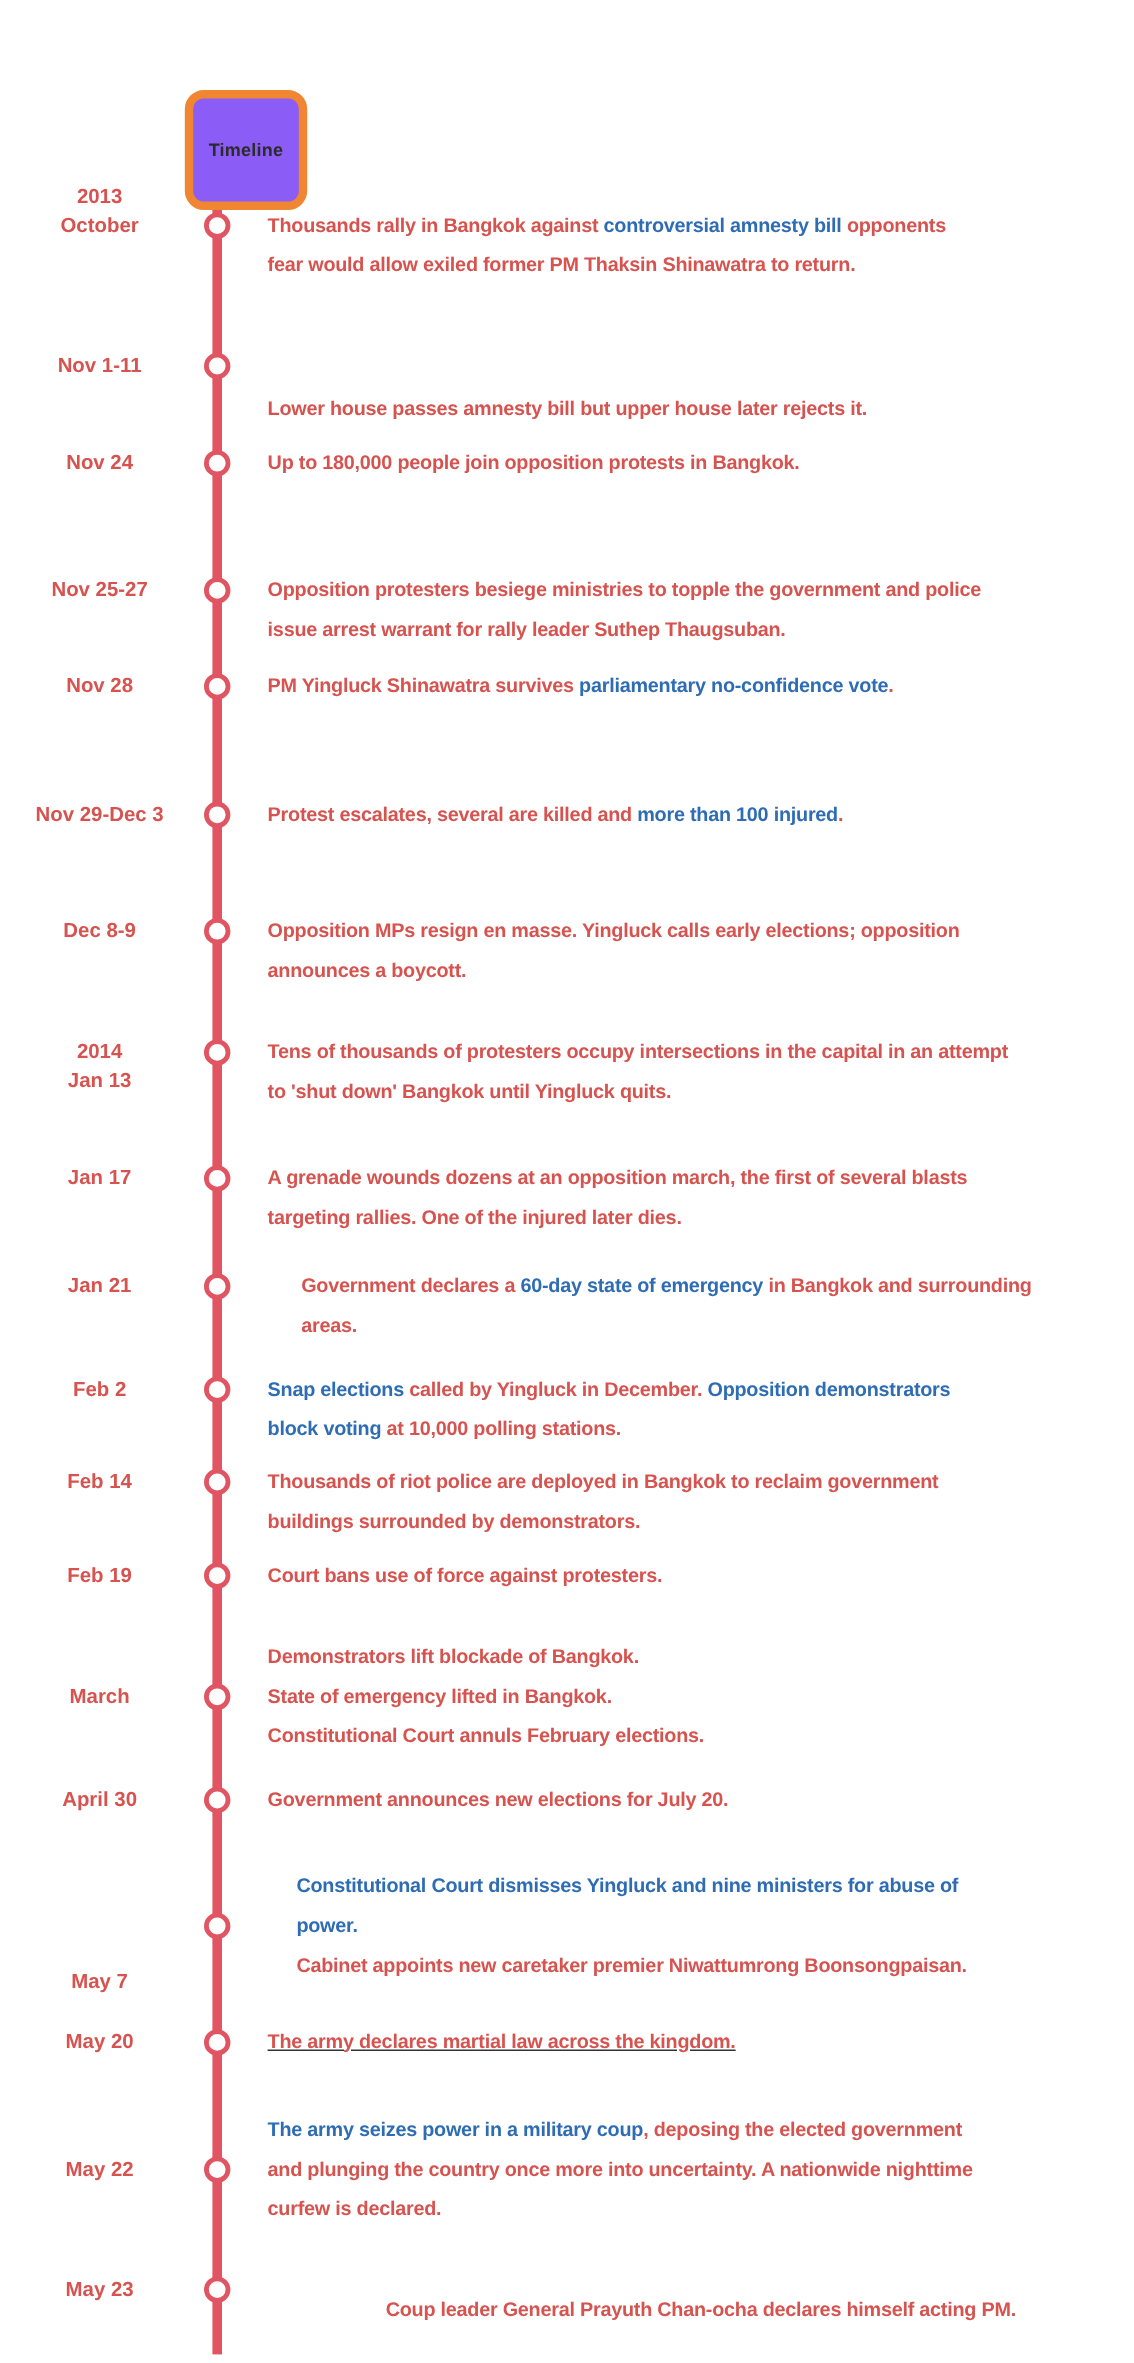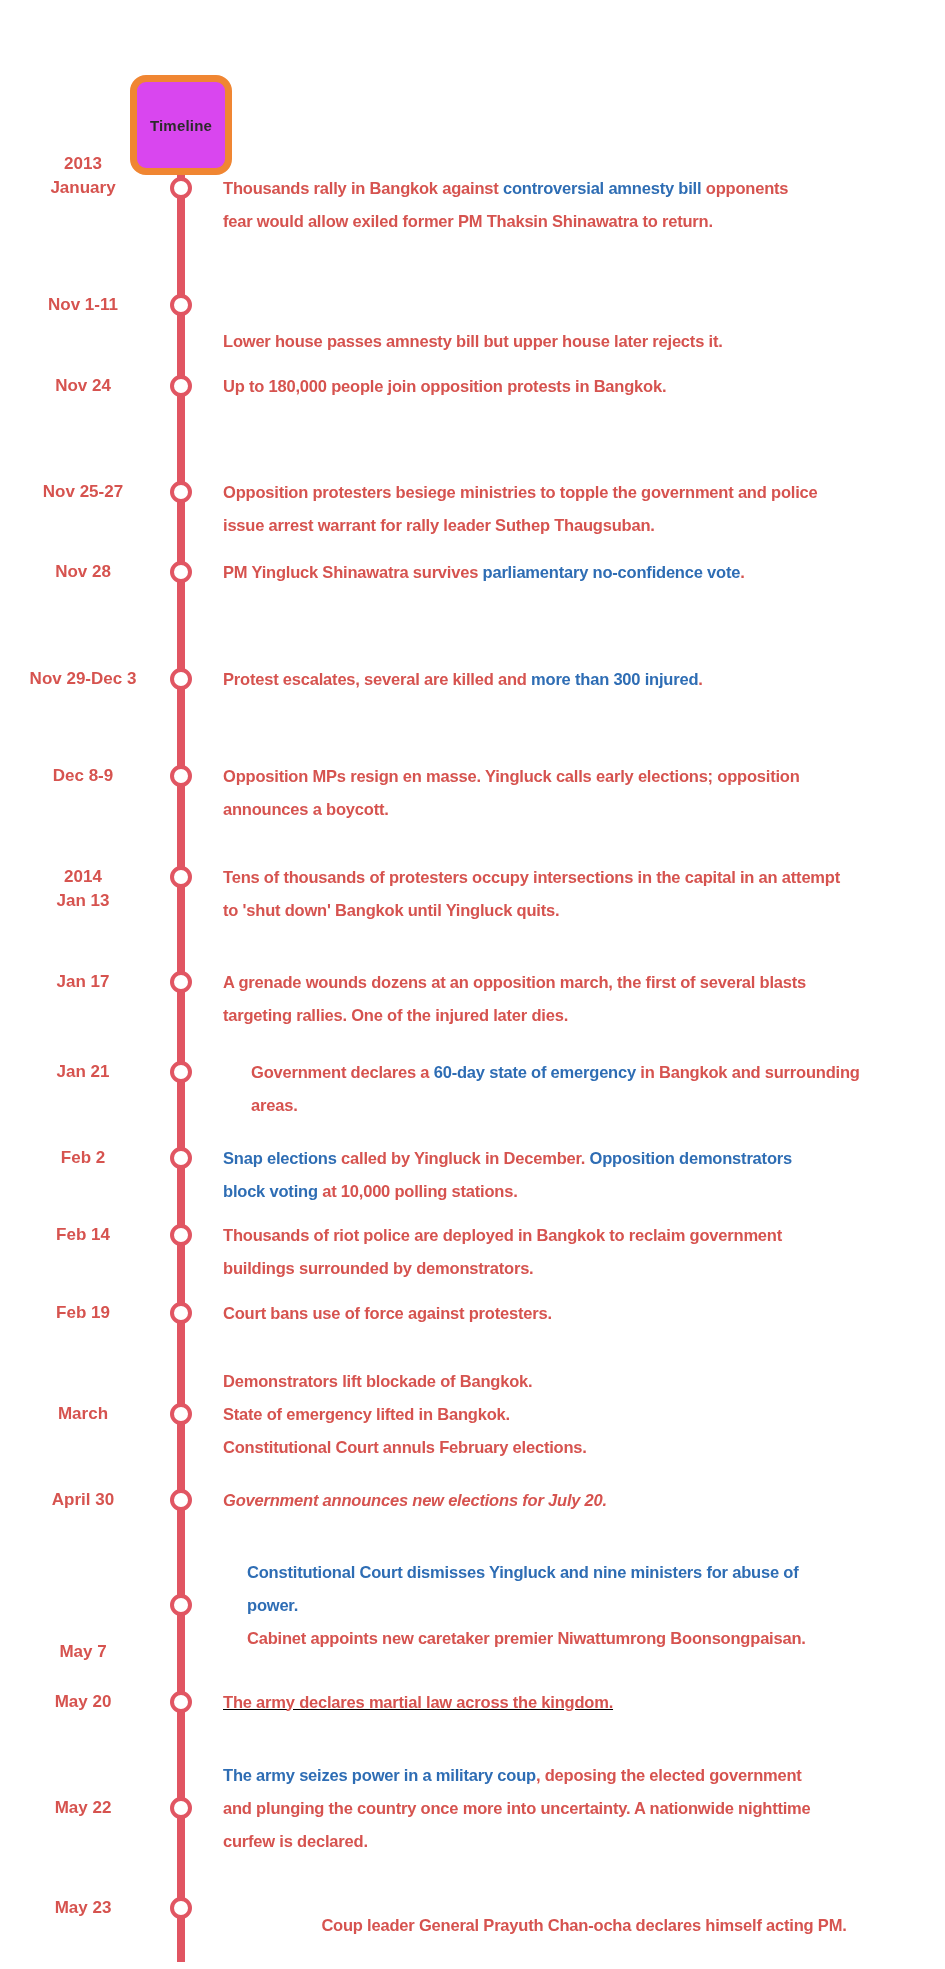--- a/index.html
+++ b/index.html
@@ -5,22 +5,22 @@
   html,body{margin:0;padding:0;background:#ffffff;}
   .page{
     position:relative;width:945px;height:1969px;background:var(--bg,#fff);
     overflow:hidden;font-family:"Liberation Sans",sans-serif;font-weight:bold;
   }
   .tl-line{
     position:absolute;left:177px;top:120px;width:8px;height:1842px;
     background:var(--line);z-index:0;
   }
   .tl-box{
-    position:absolute;left:130px;top:75px;width:88px;height:86px;
-    background:#d946ef;border:7px solid var(--orange);border-radius:16px;
+    position:absolute;left:154px;top:75px;width:88px;height:86px;
+    background:#8b5cf6;border:7px solid var(--orange);border-radius:16px;
     display:flex;align-items:center;justify-content:center;z-index:2;
   }
   .tl-box-label{font-size:15px;color:var(--dark);letter-spacing:0.2px;}
   .event-date{
     position:absolute;left:8px;width:150px;text-align:center;
     font-size:17px;line-height:24px;color:var(--red);white-space:pre-line;z-index:1;
   }
   .event-node{
     position:absolute;left:170px;width:14px;height:14px;background:#ffffff;
     border:4px solid var(--line);border-radius:50%;z-index:1;
@@ -35,40 +35,40 @@
 </head>
 <body>
 
 <div class="page" style="--red: #d6534f; --blue: #2e6db4; --line: #e15562; --orange: #f08632; --dark: #2b2b2b; --bg: #ffffff;">
   <div class="tl-line"></div>
   <div class="tl-box">
     <span class="tl-box-label">Timeline</span>
   </div>
   <div>
       <div class="event-date" style="top: 152px;">2013
-January</div>
+October</div>
       <div class="event-node" style="top: 177px;"></div>
       <div class="event-text" style="top: 171.5px;"><span class="seg red">Thousands rally in Bangkok against </span><span class="seg blue">controversial amnesty bill</span><span class="seg red"> opponents
 fear would allow exiled former PM Thaksin Shinawatra to return.</span></div>
       <div class="event-date" style="top: 293px;">Nov 1-11</div>
       <div class="event-node" style="top: 294px;"></div>
       <div class="event-text" style="top: 288.5px; margin-top: 36px;"><span class="seg red">Lower house passes amnesty bill but upper house later rejects it.</span></div>
       <div class="event-date" style="top: 374px;">Nov 24</div>
       <div class="event-node" style="top: 375px;"></div>
       <div class="event-text" style="top: 369.5px;"><span class="seg red">Up to 180,000 people join opposition protests in Bangkok.</span></div>
       <div class="event-date" style="top: 480px;">Nov 25-27</div>
       <div class="event-node" style="top: 481px;"></div>
       <div class="event-text" style="top: 475.5px;"><span class="seg red">Opposition protesters besiege ministries to topple the government and police
 issue arrest warrant for rally leader Suthep Thaugsuban.</span></div>
       <div class="event-date" style="top: 560px;">Nov 28</div>
       <div class="event-node" style="top: 561px;"></div>
       <div class="event-text" style="top: 555.5px;"><span class="seg red">PM Yingluck Shinawatra survives </span><span class="seg blue">parliamentary no-confidence vote</span><span class="seg red">.</span></div>
       <div class="event-date" style="top: 667px;">Nov 29-Dec 3</div>
       <div class="event-node" style="top: 668px;"></div>
-      <div class="event-text" style="top: 662.5px;"><span class="seg red">Protest escalates, several are killed and </span><span class="seg blue">more than 300 injured</span><span class="seg red">.</span></div>
+      <div class="event-text" style="top: 662.5px;"><span class="seg red">Protest escalates, several are killed and </span><span class="seg blue">more than 100 injured</span><span class="seg red">.</span></div>
       <div class="event-date" style="top: 764px;">Dec 8-9</div>
       <div class="event-node" style="top: 765px;"></div>
       <div class="event-text" style="top: 759.5px;"><span class="seg red">Opposition MPs resign en masse. Yingluck calls early elections; opposition
 announces a boycott.</span></div>
       <div class="event-date" style="top: 865px;">2014
 Jan 13</div>
       <div class="event-node" style="top: 866px;"></div>
       <div class="event-text" style="top: 860.5px;"><span class="seg red">Tens of thousands of protesters occupy intersections in the capital in an attempt
 to 'shut down' Bangkok until Yingluck quits.</span></div>
       <div class="event-date" style="top: 970px;">Jan 17</div>
@@ -90,21 +90,21 @@
       <div class="event-date" style="top: 1301px;">Feb 19</div>
       <div class="event-node" style="top: 1302px;"></div>
       <div class="event-text" style="top: 1296.5px;"><span class="seg red">Court bans use of force against protesters.</span></div>
       <div class="event-date" style="top: 1402px;">March</div>
       <div class="event-node" style="top: 1403px;"></div>
       <div class="event-text" style="top: 1364.5px;"><span class="seg red">Demonstrators lift blockade of Bangkok.
 State of emergency lifted in Bangkok.
 Constitutional Court annuls February elections.</span></div>
       <div class="event-date" style="top: 1488px;">April 30</div>
       <div class="event-node" style="top: 1489px;"></div>
-      <div class="event-text" style="top: 1483.5px; font-style: italic;"><span class="seg red">Government announces new elections for July 20.</span></div>
+      <div class="event-text" style="top: 1483.5px;"><span class="seg red">Government announces new elections for July 20.</span></div>
       <div class="event-date" style="top: 1593px; margin-top: 47px;">May 7</div>
       <div class="event-node" style="top: 1594px;"></div>
       <div class="event-text" style="top: 1555.5px; margin-left: 24px;"><span class="seg blue">Constitutional Court dismisses Yingluck and nine ministers for abuse of
 power.</span><span class="seg red">
 Cabinet appoints new caretaker premier Niwattumrong Boonsongpaisan.</span></div>
       <div class="event-date" style="top: 1690px;">May 20</div>
       <div class="event-node" style="top: 1691px;"></div>
       <div class="event-text" style="top: 1685.5px; text-decoration: underline;"><span class="seg red">The army declares martial law across the kingdom.</span></div>
       <div class="event-date" style="top: 1796px;">May 22</div>
       <div class="event-node" style="top: 1797px;"></div>

